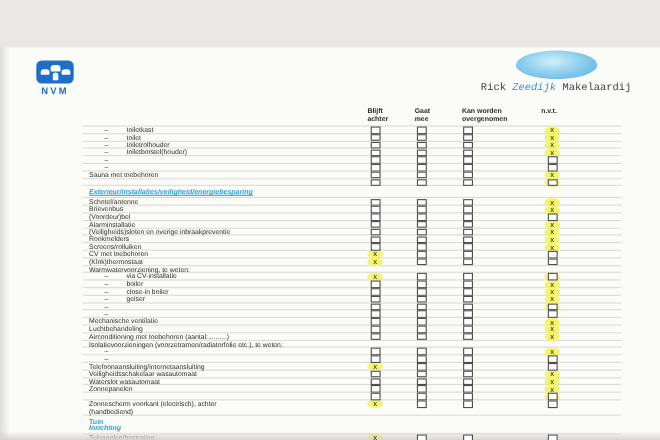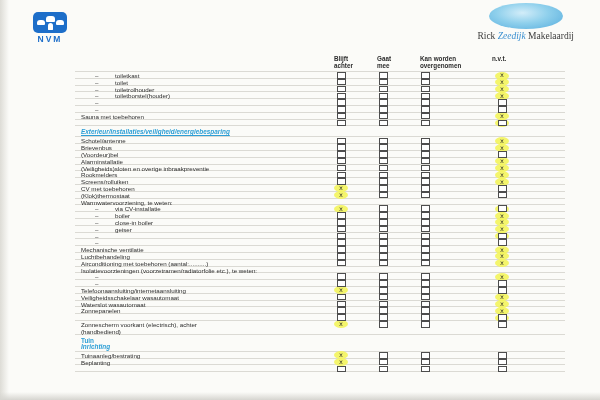--- a/index.html
+++ b/index.html
@@ -1,18 +1,18 @@
 <!DOCTYPE html>
 <html><head>
 <meta charset="utf-8">
 <style>
   html,body{margin:0;padding:0;}
   body{width:600px;height:400px;position:relative;background:#e8e7e2;
        font-family:"Liberation Sans",sans-serif;overflow:hidden;}
-  .page{position:absolute;inset:0;background:#fbfbf8;}
+  .page{position:absolute;inset:0;background:#fbfbf8;margin-top:43px;}
   .page::before{content:"";position:absolute;left:0;top:0;bottom:0;width:9px;
        background:linear-gradient(to right,#dddcd6,rgba(251,251,248,0));pointer-events:none;}
   .page::after{content:"";position:absolute;left:0;right:0;bottom:0;height:8px;
        background:linear-gradient(to top,#d6d5d0,rgba(251,251,248,0));pointer-events:none;}
 
   
   .nvm{position:absolute;left:30px;top:12px;width:40px;text-align:center;}
   .nvm-box{width:34px;height:21px;background:#1d6ec9;border-radius:5px;position:relative;margin:0 auto;}
   .nvm-box .m{position:absolute;background:#fff;border-radius:3px 3px 1px 1px;}
   .m1{left:4px;top:8px;width:8px;height:5px;}
@@ -20,21 +20,21 @@
   .m3{left:23px;top:8px;width:8px;height:5px;}
   .m4{left:15px;top:11px;width:5px;height:7px;border-radius:1px;}
   .nvm-label{font-size:8.5px;font-weight:bold;color:#1d6ec9;letter-spacing:2px;margin-top:1px;}
 
   .doc-title{position:absolute;left:94px;top:34px;font-size:13px;font-weight:bold;
        color:#2e9fd6;letter-spacing:1.5px;word-spacing:5px;}
 
   .rick{position:absolute;right:26px;top:3px;text-align:center;}
   .rick-ellipse{width:74px;height:26px;margin:0 auto;border-radius:50%;
        background:radial-gradient(ellipse at 45% 38%,#d3edf9 0%,#8fd0ec 45%,#54abdd 100%);}
-  .rick-name{font-family:Liberation Serif, serif;font-size:9.5px;color:#3c3c3c;
+  .rick-name{font-family:Liberation Mono, monospace;font-size:9.5px;color:#3c3c3c;
        margin-top:2px;white-space:nowrap;}
   .rick-name .z{color:#3a8fd0;font-style:italic;}
 
   
   .colhead{position:absolute;top:56px;font-size:6.3px;font-weight:bold;color:#2b2b2b;line-height:6.6px;}
   .ch1{left:334px;} .ch2{left:377px;} .ch3{left:420px;} .ch4{left:492px;}
 
   
   .table{position:absolute;left:75px;top:71px;width:490px;border-top:1px solid #dbdad4;}
   .row{position:relative;box-sizing:border-box;border-bottom:1px solid #dbdad4;height:6.8px;}

